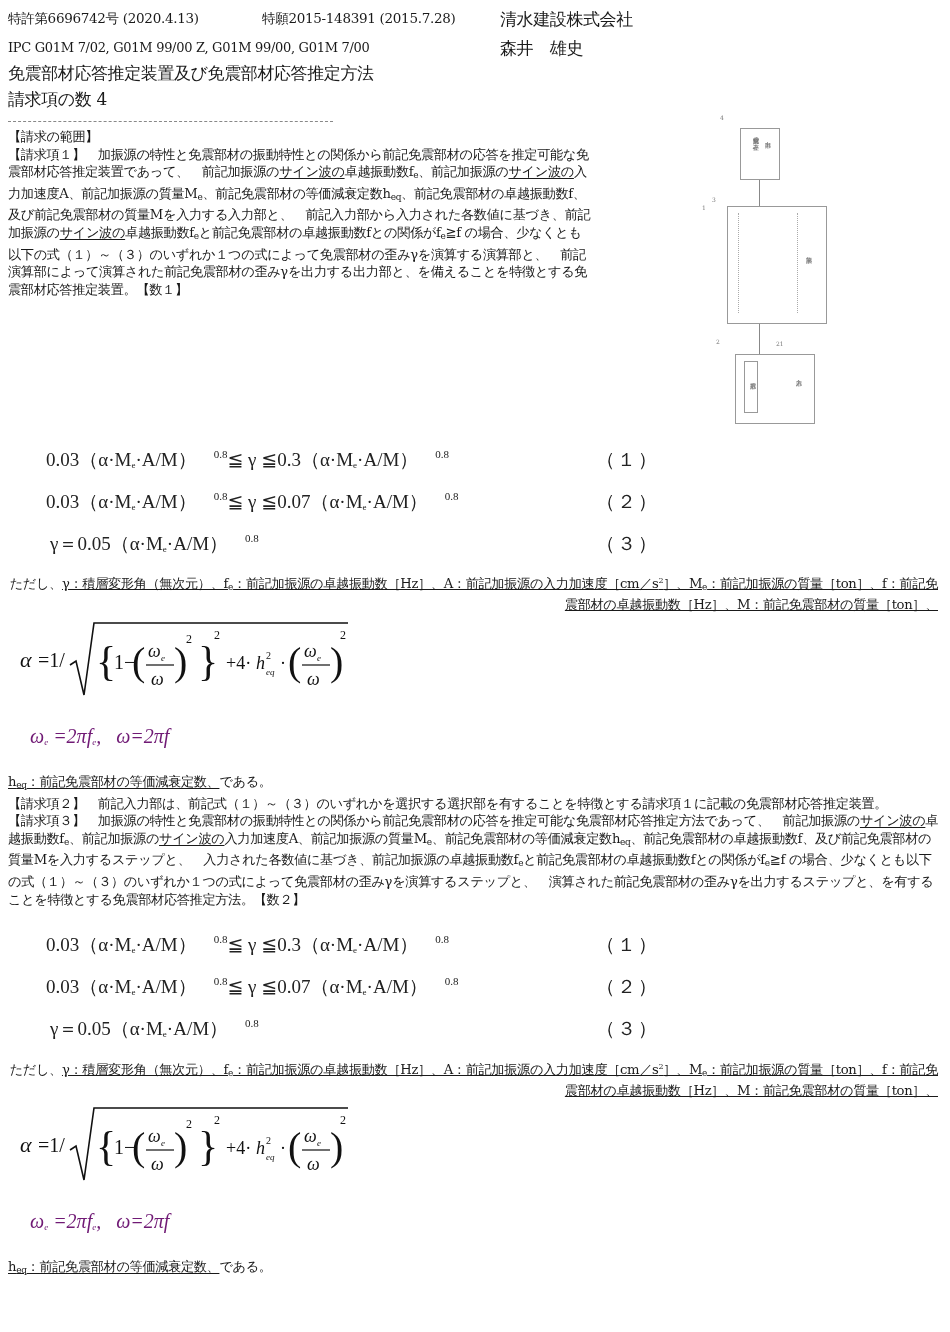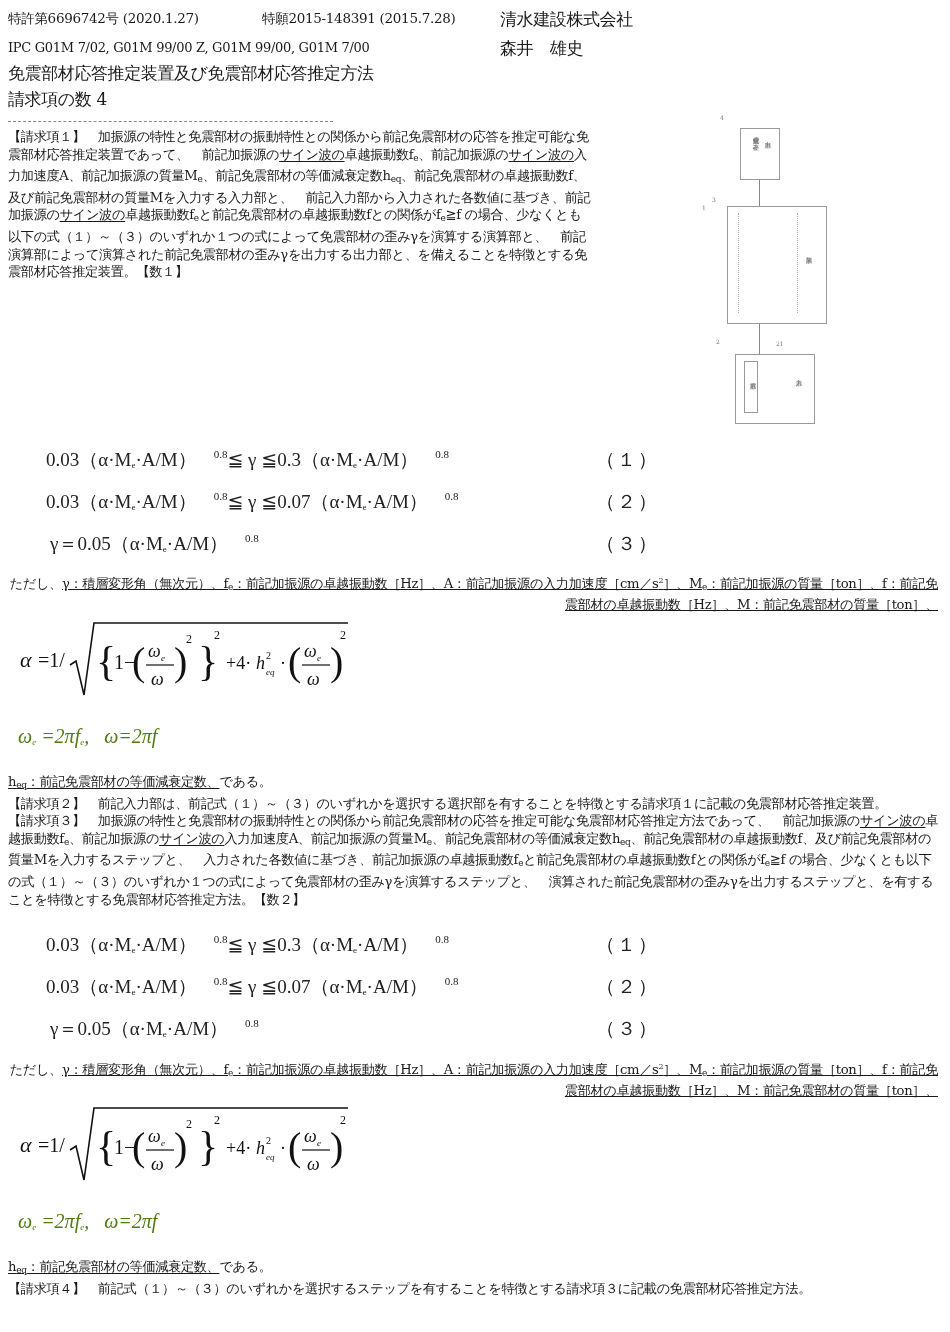--- a/index.html
+++ b/index.html
@@ -11,39 +11,40 @@
     .divider { border-top: 1px dashed #888; }
     .body-txt { font-size: 13.2px; line-height: 17.6px; letter-spacing: -0.35px; }
     .body-txt u { text-underline-offset: 2px; margin-top: 34px; }
     sub { font-size: 9px; vertical-align: -2px; }
     sup { font-size: 8px; vertical-align: 5px; }
     .eq { font-family: "Liberation Serif", "DejaVu Serif", serif; font-size: 19px; white-space: nowrap; color: #222; }
     .eq .exp { font-size: 11px; vertical-align: 8px; margin-left: 6px; padding-left: 11px; }
     .eq-num { font-family: "Liberation Serif", serif; font-size: 19px; color: #222; white-space: nowrap; letter-spacing: 2px; }
     .def-line { font-size: 13.2px; line-height: 17px; letter-spacing: -0.35px; text-align: right; }
     .def-line u { text-decoration: underline; }
-    .formula { font-family: "Liberation Serif", serif; font-style: italic; color: #4d7c0f; }
+    .formula { font-family: "Liberation Serif", serif; font-style: italic; color: #701a75; margin-left: 12px; }
     .figure { position: absolute; left: 690px; top: 108px; width: 160px; height: 320px; }
     .fig-box { position: absolute; border: 1px solid #999; background: #fff; }
     .fig-txt { position: absolute; font-size: 6px; color: #777; writing-mode: vertical-rl; white-space: nowrap; }
   </style>
 </head>
 <body>
 
-<div class="abs hdr-small" style="left:8px;top:10px;">特許第6696742号 (2020.1.27)</div>
+<div class="abs hdr-small" style="left:8px;top:10px;">特許第6696742号 (2020.4.13)</div>
 <div class="abs hdr-small" style="left:262px;top:10px;">特願2015-148391 (2015.7.28)</div>
 <div class="abs hdr-big" style="left:500px;top:8px;">清水建設株式会社</div>
 <div class="abs hdr-small" style="left:8px;top:40px;font-size:13px;">IPC G01M 7/02, G01M 99/00 Z, G01M 99/00, G01M 7/00</div>
 <div class="abs hdr-big" style="left:500px;top:37px;">森井　雄史</div>
 <div class="abs hdr-big" style="left:8px;top:62px;">免震部材応答推定装置及び免震部材応答推定方法</div>
 <div class="abs hdr-big" style="left:8px;top:88px;">請求項の数 4</div>
 
 <div class="abs divider" style="left:8px;top:121px;width:325px;"></div>
 
 <div class="abs body-txt" style="left:8px;top:128px;width:585px;">
+  <div>【請求の範囲】</div>
   <div><span>【請求項１】</span><span>　加振源の特性と免震部材の振動特性との関係から前記免震部材の応答を推定可能な免震部材応答推定装置であって、　前記加振源の</span><u>サイン波の</u><span>卓越振動数f</span><sub>e</sub><span>、前記加振源の</span><u>サイン波の</u><span>入力加速度A、前記加振源の質量M</span><sub>e</sub><span>、前記免震部材の等価減衰定数h</span><sub>eq</sub><span>、前記免震部材の卓越振動数f、及び前記免震部材の質量Mを入力する入力部と、　前記入力部から入力された各数値に基づき、前記加振源の</span><u>サイン波の</u><span>卓越振動数f</span><sub>e</sub><span>と前記免震部材の卓越振動数fとの関係がf</span><sub>e</sub><span>≧f の場合、少なくとも以下の式（１）～（３）のいずれか１つの式によって免震部材の歪みγを演算する演算部と、　前記演算部によって演算された前記免震部材の歪みγを出力する出力部と、を備えることを特徴とする免震部材応答推定装置。【数１】</span></div>
 </div>
 
 <div class="figure">
   <div class="fig-box" style="left:50px;top:20px;width:40px;height:52px;">
     <span class="fig-txt" style="left:22px;top:8px;">出力部</span>
     <span class="fig-txt" style="left:10px;top:4px;">免震部材の歪みγ</span>
   </div>
   <div class="abs" style="left:69px;top:72px;width:1px;height:26px;background:#888;"></div>
   <div class="fig-box" style="left:37px;top:98px;width:100px;height:118px;">
@@ -151,14 +152,13 @@
       <text x="289" y="70" font-size="18" font-style="italic">ω</text>
       <text x="312" y="60" font-size="40">)</text>
       <text x="322" y="24" font-size="12">2</text>
     </g>
   </svg>
 </div>
 <div class="abs formula" style="left:18px;top:1210px;font-size:20px;">ω<sub>e</sub> =2π<i>f</i><sub>e</sub>,&nbsp;&nbsp; ω=2π<i>f</i></div>
 
 <div class="abs body-txt" style="left:8px;top:1258px;width:935px;">
   <div><u>h<sub>eq</sub>：前記免震部材の等価減衰定数、</u><span>である。</span></div>
-  <div><span>【請求項４】</span><span>　前記式（１）～（３）のいずれかを選択するステップを有することを特徴とする請求項３に記載の免震部材応答推定方法。</span></div>
 </div>
 
 </body></html>

